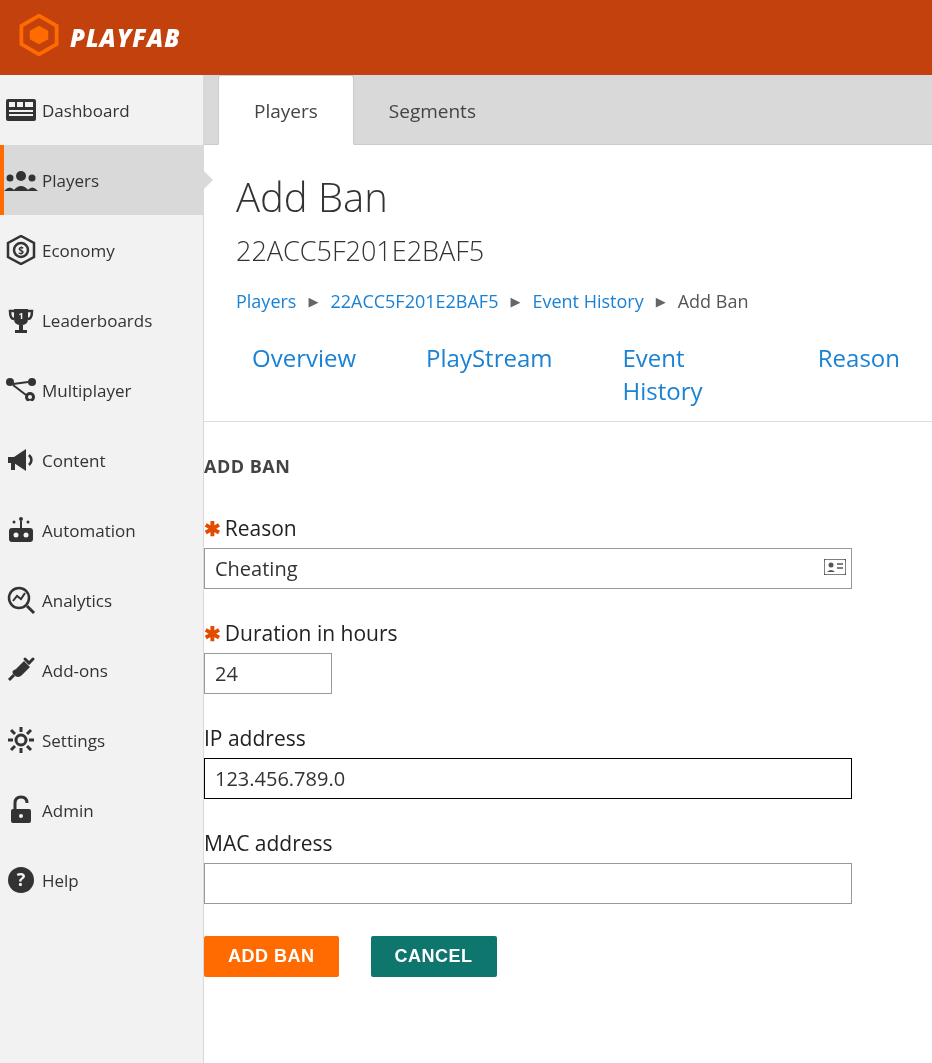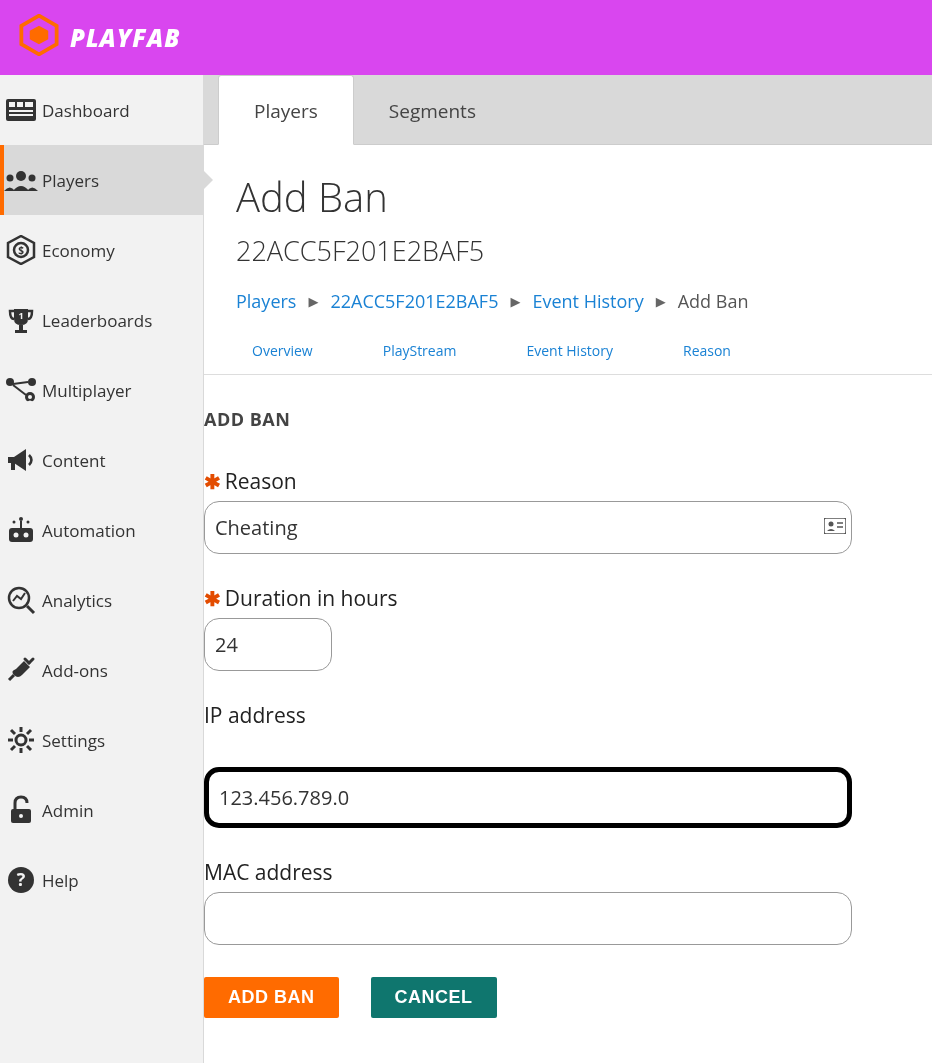--- a/index.html
+++ b/index.html
@@ -7,21 +7,21 @@
   font-family: "Segoe UI", "Open Sans", Arial, sans-serif;
   background: #fff;
   width: 932px;
   height: 1063px;
   overflow: hidden;
 }
 
 
 .header {
   height: 75px;
-  background: #d946ef;
+  background: #c2410c;
   display: flex;
   align-items: center;
   padding-left: 18px;
 }
 .logo-wrap {
   display: flex;
   align-items: center;
   gap: 10px;
 }
 .logo-text {
@@ -144,21 +144,21 @@
 .breadcrumb .current { color: #555; }
 
 .sub-tabs {
   margin-top: 28px;
   display: flex;
   gap: 70px;
   padding-left: 16px;
   padding-bottom: 14px;
 }
 .sub-tab {
-  font-size: 14px;
+  font-size: 24px;
   color: #1a82d4;
   cursor: pointer;
 }
 .divider {
   border: none;
   border-top: 1px solid #ddd;
 }
 
 .form-area {
   padding: 32px 0 0 0;
@@ -180,30 +180,30 @@
 }
 .req {
   color: #e34c00;
   font-size: 20px;
   margin-right: 4px;
   font-weight: 700;
 }
 .field-input-wrap { position: relative; }
 .text-input {
   border: 1px solid #999;
-  border-radius: 15px;
-  padding: 12px 10px;
+  border-radius: 0;
+  padding: 6px 10px;
   font-size: 20px;
   color: #333;
   font-family: inherit;
   width: 100%;
 }
 .text-input.full { width: 648px; }
 .text-input.short { width: 128px; }
-.text-input.focused { border: 5px solid #000000; margin-top: 32px; }
+.text-input.focused { border: 1px solid #000000; }
 .input-icon {
   position: absolute;
   right: 6px;
   top: 50%;
   transform: translateY(-50%);
   color: #555;
 }
 
 .button-row {
   margin-top: 32px;

